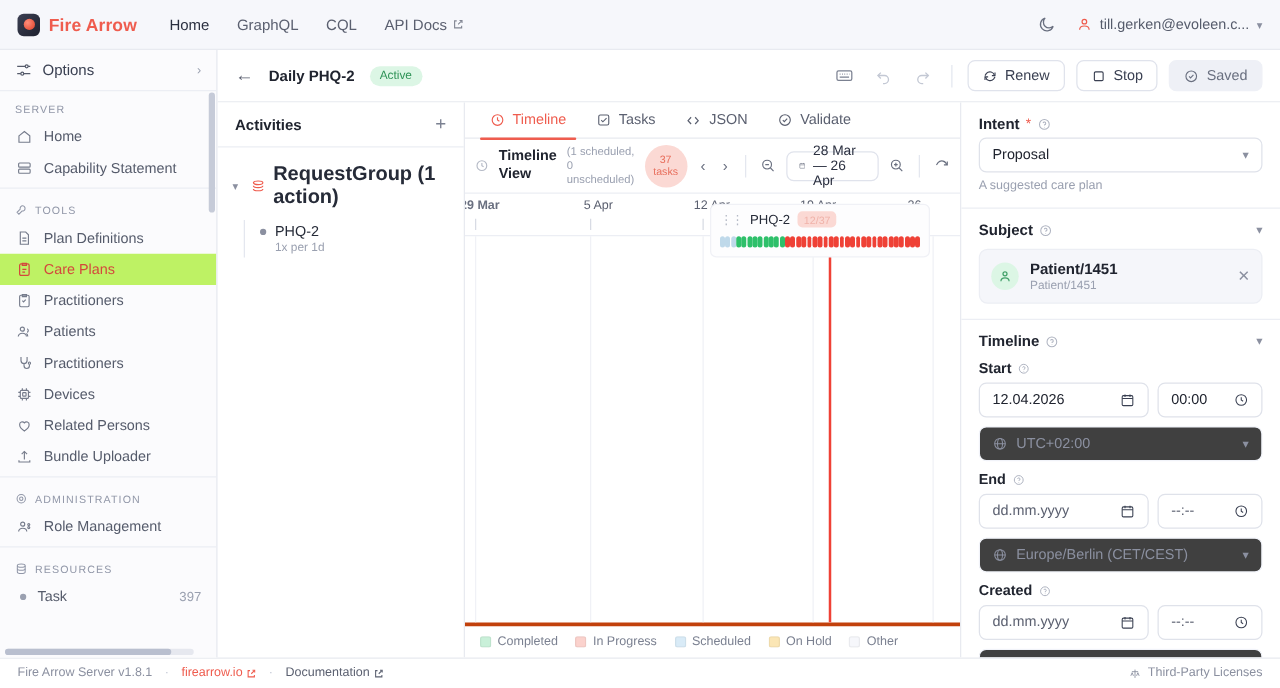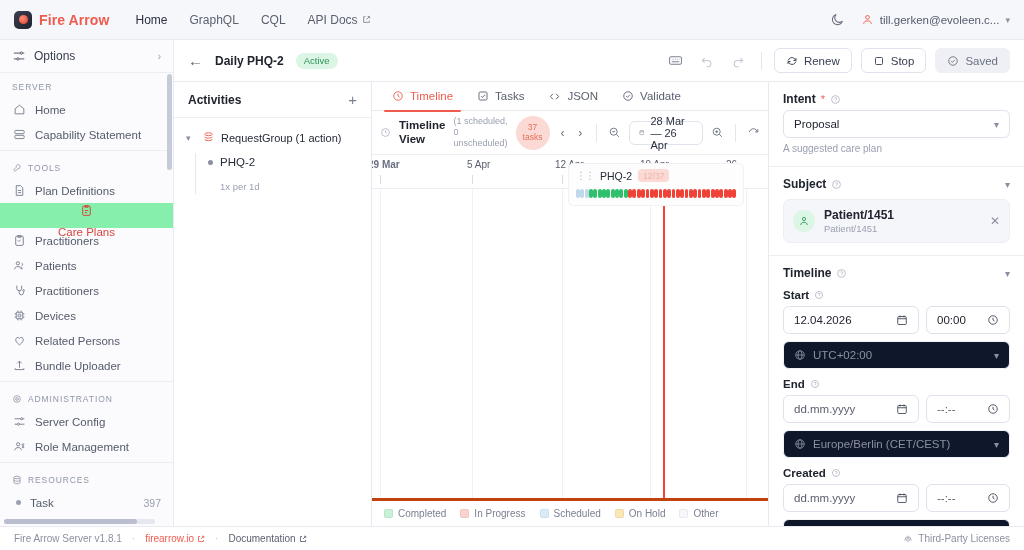--- a/index.html
+++ b/index.html
@@ -65,21 +65,21 @@
     font-size: 8.5px; letter-spacing: .9px; color: #9197a8;
     padding: 9px 12px 5px 12px; display: flex; align-items: center; gap: 6px;
     text-transform: uppercase;
   }
   .sep { height: 1px; background: #eceef4; margin: 3px 0; }
   .s-item {
     height: 25px; display: flex; align-items: center; gap: 9px;
     padding: 0 12px; color: #555b6b; font-size: 11.5px; cursor: pointer;
   }
   .s-item .ico { width: 14px; height: 14px; display: flex; align-items: center; justify-content: center; color: #767c8c; flex: 0 0 14px; }
-  .s-item.active { background: #86efac; color: #d4483c; font-weight: 500; flex-direction: column; }
+  .s-item.active { background: #bef264; color: #d4483c; font-weight: 500; }
   .s-item.active .ico { color: #d4483c; }
   .s-item .count { margin-left: auto; color: #9aa0b0; font-size: 10.5px; }
   .res-dot { width: 5px; height: 5px; border-radius: 50%; background: #9aa0b0; margin-left: 4px; flex: 0 0 5px; }
   .side-hscroll {
     position: absolute; bottom: 2px; left: 4px; right: 18px; height: 5px;
     background: #e6e8ef; border-radius: 3px;
   }
   .side-hscroll i { display: block; height: 5px; width: 88%; background: #b9bfcf; border-radius: 3px; }
   .side-vscroll {
     position: absolute; top: 34px; right: 1px; width: 5px; height: 96px;
@@ -123,26 +123,26 @@
   .act-head {
     height: 36px; display: flex; align-items: center; padding: 0 14px;
     border-bottom: 1px solid #eceef4;
   }
   .act-title { font-size: 12px; font-weight: bold; color: #20242f; }
   .act-plus { margin-left: auto; color: #7b8191; font-size: 15px; cursor: pointer; line-height: 1; }
   .act-body { padding: 10px 8px; }
   .rg-row { display: flex; align-items: center; gap: 6px; padding: 3px 4px; cursor: pointer; }
   .rg-chev { color: #8b90a0; font-size: 9px; width: 10px; }
   .rg-ico { color: #ef5c4e; display: flex; }
-  .rg-label { font-size: 11px; font-weight: normal; color: #262b38; }
+  .rg-label { font-size: 16px; font-weight: bold; color: #262b38; }
   .child { margin: 6px 0 0 13px; padding-left: 12px; border-left: 1px solid #e4e7ef; }
   .child-row { display: flex; gap: 7px; align-items: flex-start; padding: 2px 0; cursor: pointer; }
   .child-dot { width: 5px; height: 5px; border-radius: 50%; background: #8b90a0; margin-top: 5px; flex: 0 0 5px; }
   .child-name { font-size: 11.5px; color: #262b38; }
-  .child-sub { font-size: 9.5px; color: #9aa0b0; margin-top: 12px; }
+  .child-sub { font-size: 9.5px; color: #9aa0b0; margin-top: 1px; }
 
   
   .center { flex: 1; display: flex; flex-direction: column; min-width: 0; background: #fff; }
   .tabs { height: 29px; flex: 0 0 29px; display: flex; align-items: center; gap: 0; border-bottom: 1px solid #e8eaf0; padding: 0 8px; }
   .tab {
     display: flex; align-items: center; gap: 6px;
     height: 29px; padding: 0 12px; font-size: 11.5px; color: #5b6070;
     cursor: pointer; position: relative;
   }
   .tab.active { color: #ef5c4e; }
@@ -230,21 +230,21 @@
   .subj-t { font-size: 12px; font-weight: bold; color: #20242f; }
   .subj-s { font-size: 9.5px; color: #9aa0b0; margin-top: 1px; }
   .subj-x { margin-left: auto; color: #8b90a0; font-size: 12px; cursor: pointer; }
   .row2 { display: flex; gap: 7px; }
   .row2 .d { flex: 1 1 auto; }
   .row2 .t { flex: 0 0 84px; }
   .input .ph { color: #20242f; text-align: center; }
   .input .ph.gray { color: #5b6070; }
   .input .tail { margin-left: auto; color: #3a4052; display: flex; }
   .tz {
-    margin-top: 7px; height: 28px; border-radius: 6px; background: #0f172a;
+    margin-top: 7px; height: 28px; border-radius: 6px; background: #404040;
     border: 1px solid #f1f3f9; display: flex; align-items: center; gap: 7px;
     padding: 0 10px; font-size: 11.5px; color: #8b90a0; cursor: pointer;
   }
   .tz .sc { margin-left: auto; font-size: 10px; }
 
   
   .footer {
     height: 24px; flex: 0 0 24px; border-top: 1px solid #e8eaf0;
     background: #fff; display: flex; align-items: center; padding: 0 14px; gap: 10px;
     font-size: 10px; color: #8b90a0;
@@ -432,30 +432,20 @@
         <div class="group-label">
           <svg width="10" height="10" viewBox="0 0 24 24" fill="none" stroke="currentColor" stroke-width="2">
               <circle cx="12" cy="12" r="3.2"></circle>
               <circle cx="12" cy="12" r="8"></circle>
             </svg>
           <span>ADMINISTRATION</span>
         </div>
         <div class="s-item">
           <span class="ico">
             <svg width="13" height="13" viewBox="0 0 24 24" fill="none" stroke="currentColor" stroke-width="1.7">
-                <path d="M3 7h11M18 7h3M3 17h5M12 17h9"></path>
-                <circle cx="16" cy="7" r="2"></circle>
-                <circle cx="10" cy="17" r="2"></circle>
-              </svg>
-          </span>
-          <span>Server Config</span>
-        </div>
-        <div class="s-item">
-          <span class="ico">
-            <svg width="13" height="13" viewBox="0 0 24 24" fill="none" stroke="currentColor" stroke-width="1.7">
                 <circle cx="9.5" cy="8" r="3"></circle>
                 <path d="M3.5 19c0-3.2 2.7-5 6-5s6 1.8 6 5"></path>
                 <circle cx="18.5" cy="8.5" r="1.5"></circle>
                 <circle cx="18.5" cy="13" r="1.5"></circle>
               </svg>
           </span>
           <span>Role Management</span>
         </div>
 
         <div class="sep"></div>

